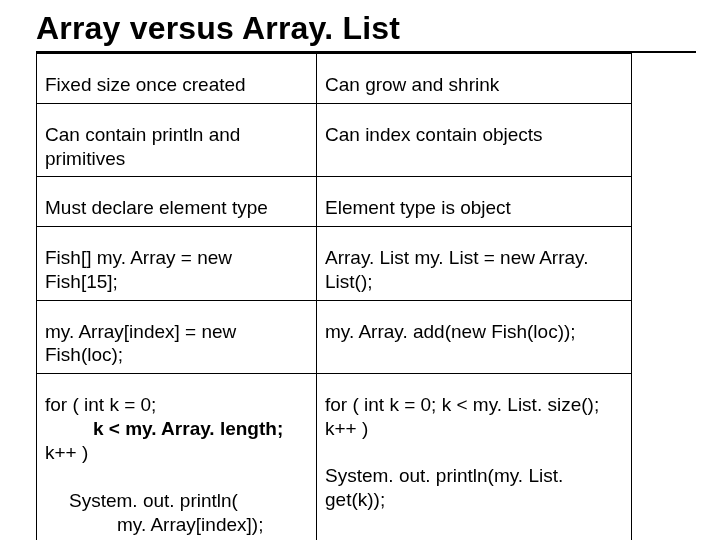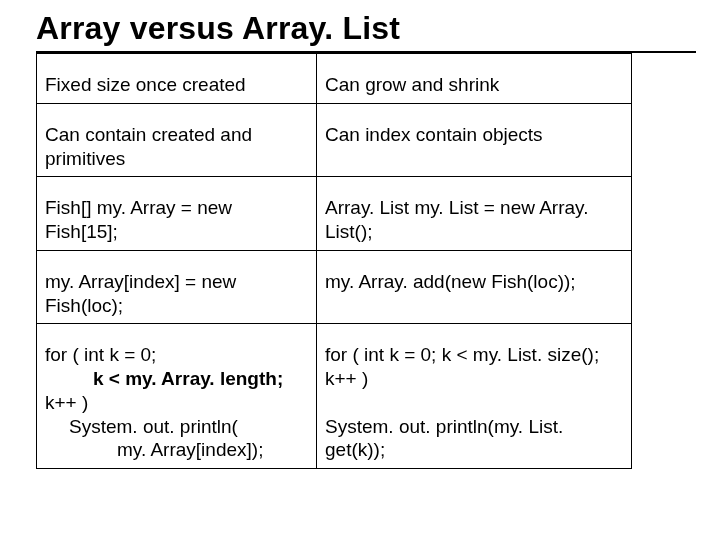--- a/index.html
+++ b/index.html
@@ -40,21 +40,21 @@
     border: 1.5px solid #000;
     padding: 19px 8px 6px 8px;
     font-size: 19px;
     line-height: 1.25;
     vertical-align: top;
     word-wrap: break-word;
   }
   col.c1 { width: 280px; }
   col.c2 { width: 315px; }
   .indent1 { padding-left: 48px; display: block; font-weight: bold; }
-  .indent2 { padding-left: 24px; display: block; }
+  .indent2 { padding-left: 24px; display: block; margin-top: 25px; }
   .indent3 { padding-left: 72px; display: block; }
   .footer {
     text-align: left;
     font-size: 14px;
     color: #be185d;
     margin-top: -14px;
     position: relative;
     z-index: -1;
   }
 </style>
@@ -69,22 +69,26 @@
     <colgroup>
         <col class="c1">
         <col class="c2">
       </colgroup>
     <tbody>
       <tr>
         <td>Fixed size once created</td>
         <td>Can grow and shrink</td>
       </tr>
       <tr>
-        <td>Can contain created and primitives</td>
+        <td>Can contain println and primitives</td>
         <td>Can index contain objects</td>
+      </tr>
+      <tr>
+        <td>Must declare element type</td>
+        <td>Element type is object</td>
       </tr>
       <tr>
         <td>Fish[] my. Array = new Fish[15];</td>
         <td>Array. List my. List = new Array. List();</td>
       </tr>
       <tr>
         <td>my. Array[index] = new Fish(loc);</td>
         <td>my. Array. add(new Fish(loc));</td>
       </tr>
       <tr>

